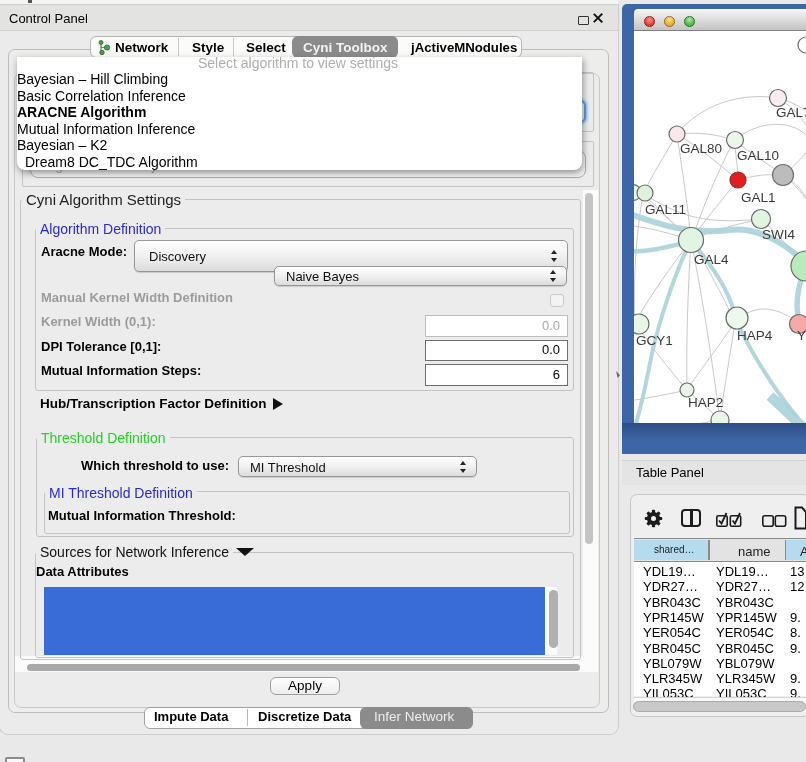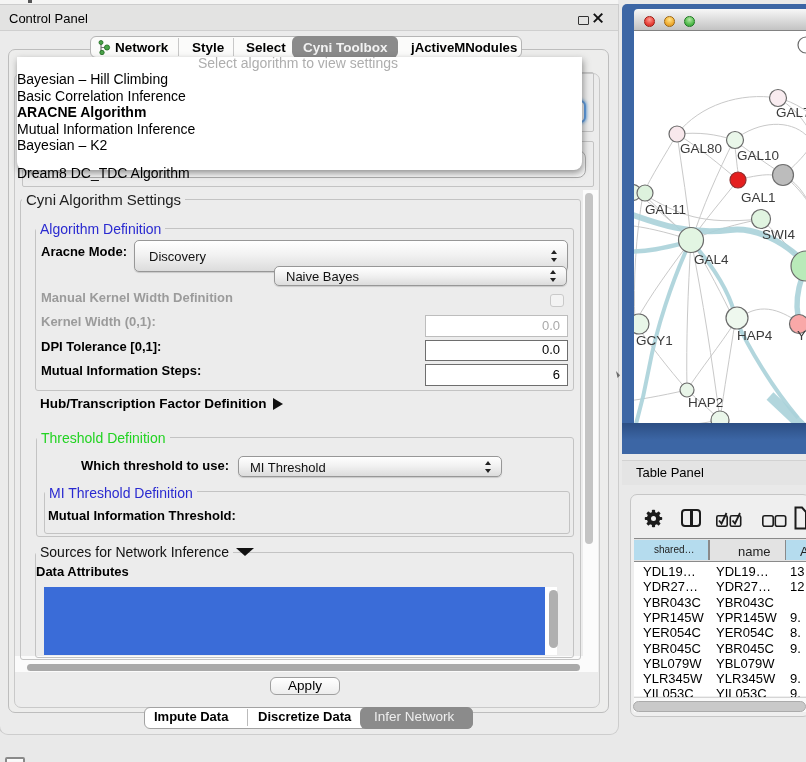--- a/index.html
+++ b/index.html
@@ -98,21 +98,21 @@
   <div class="lbl b" style="left:41px;top:358px;">Mutual Information Steps:</div>
   <div class="field" style="left:425px;top:358.5px;width:143px;height:22.5px;border:1.5px solid #6e6e6e;line-height:19px;">6</div>
 
   <div class="lbl b" style="left:40px;top:390.5px;font-size:13.5px;">Hub/Transcription Factor Definition</div>
   <div class="abs" style="left:273px;top:393px;width:0;height:0;border-top:6.5px solid transparent;border-bottom:6.5px solid transparent;border-left:10px solid #111;"></div>
 
   <div class="grp" style="left:36px;top:431.5px;width:538px;height:100px;"></div>
   <div class="gt" style="left:37px;top:425px;color:#22d322;font-size:14px;">Threshold Definition</div>
 
   <div class="lbl b" style="left:81px;top:452.5px;">Which threshold to use:</div>
-  <div class="combo" style="left:238px;top:451px;width:264px;height:21px;">
+  <div class="combo" style="left:238px;top:451px;width:239px;height:21px;">
       <span class="ct">MI Threshold</span>
       <span class="arr"></span>
     </div>
 
   <div class="grp" style="left:44px;top:486px;width:526px;height:43px;"></div>
   <div class="gt" style="left:45px;top:480px;color:#2a2ad0;font-size:14px;">MI Threshold Definition</div>
 
   <div class="lbl b" style="left:48px;top:503px;">Mutual Information Threshold:</div>
 
   <div class="grp" style="left:35px;top:546.5px;width:539px;height:106.5px;"></div>
@@ -134,21 +134,21 @@
   <div class="lbl" style="left:374px;top:703.5px;color:#eee;font-size:13.5px;">Infer Network</div>
 </div>
 
 <div class="abs" style="left:17px;top:57px;width:565px;height:112.5px;background:#fff;border-radius:0 0 8px 8px;box-shadow:1px 3px 7px rgba(60,60,60,0.55);"></div>
 <div class="lbl" style="left:198px;top:55px;color:#aeaeae;font-size:14px;">Select algorithm to view settings</div>
 <div class="lbl" style="left:17px;top:71.4px;font-size:14px;">Bayesian – Hill Climbing</div>
 <div class="lbl" style="left:17px;top:87.9px;font-size:14px;">Basic Correlation Inference</div>
 <div class="lbl b" style="left:17px;top:104.4px;font-size:14px;">ARACNE Algorithm</div>
 <div class="lbl" style="left:17px;top:120.9px;font-size:14px;">Mutual Information Inference</div>
 <div class="lbl" style="left:17px;top:137.4px;font-size:14px;">Bayesian – K2</div>
-<div class="lbl" style="left:17px;top:153.9px;font-size:14px;margin-top:11px;">Dream8 DC_TDC Algorithm</div>
+<div class="lbl" style="left:25px;top:153.9px;font-size:14px;">Dream8 DC_TDC Algorithm</div>
 
 <div class="abs" style="left:622px;top:4px;width:184px;height:450px;background:#3c66a5;border-radius:5px 0 0 0;"></div>
 <div class="abs" id="nettitle" style="left:634px;top:9px;width:172px;height:22px;background:linear-gradient(#f7f7f7,#c3c3c3);border-bottom:1px solid #828282;border-radius:4px 0 0 0;"></div>
 <div class="abs" style="left:644px;top:16px;width:10.5px;height:10.5px;border-radius:50%;background:radial-gradient(circle at 50% 30%,#ff9a92,#e8423a 60%,#c9281f);border:0.5px solid #9f1f18;"></div>
 <div class="abs" style="left:664px;top:16px;width:10.5px;height:10.5px;border-radius:50%;background:radial-gradient(circle at 50% 30%,#ffe48a,#f0ad33 60%,#d18c1f);border:0.5px solid #a06a15;"></div>
 <div class="abs" style="left:684px;top:16px;width:10.5px;height:10.5px;border-radius:50%;background:radial-gradient(circle at 50% 30%,#b5e8a8,#54bc4e 60%,#2f9a33);border:0.5px solid #237a27;"></div>
 <div class="abs" style="left:622px;top:423px;width:184px;height:31px;background:linear-gradient(#2c4e83,#3c66a5 55%);"></div>
 <div class="abs" style="left:634px;top:31px;width:172px;height:392px;background:#fff;overflow:hidden;">
   <svg width="172" height="392" viewBox="634 31 806 392" style="position:absolute;left:0;top:0;" preserveAspectRatio="xMinYMin slice">
     <g fill="none" stroke="#c9c9c9" stroke-width="1">

